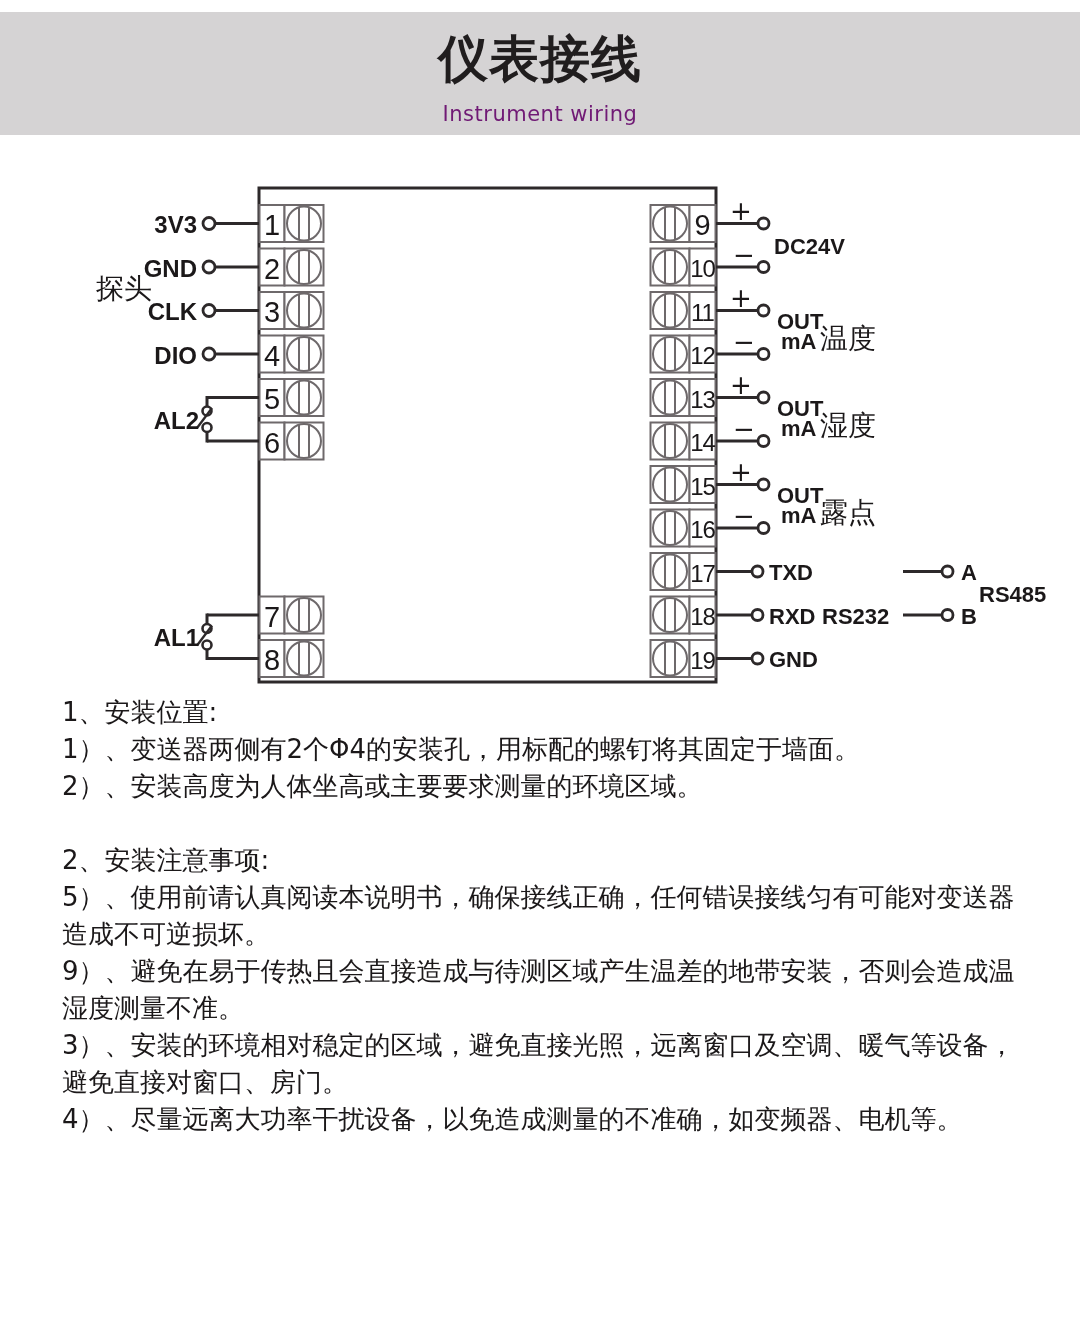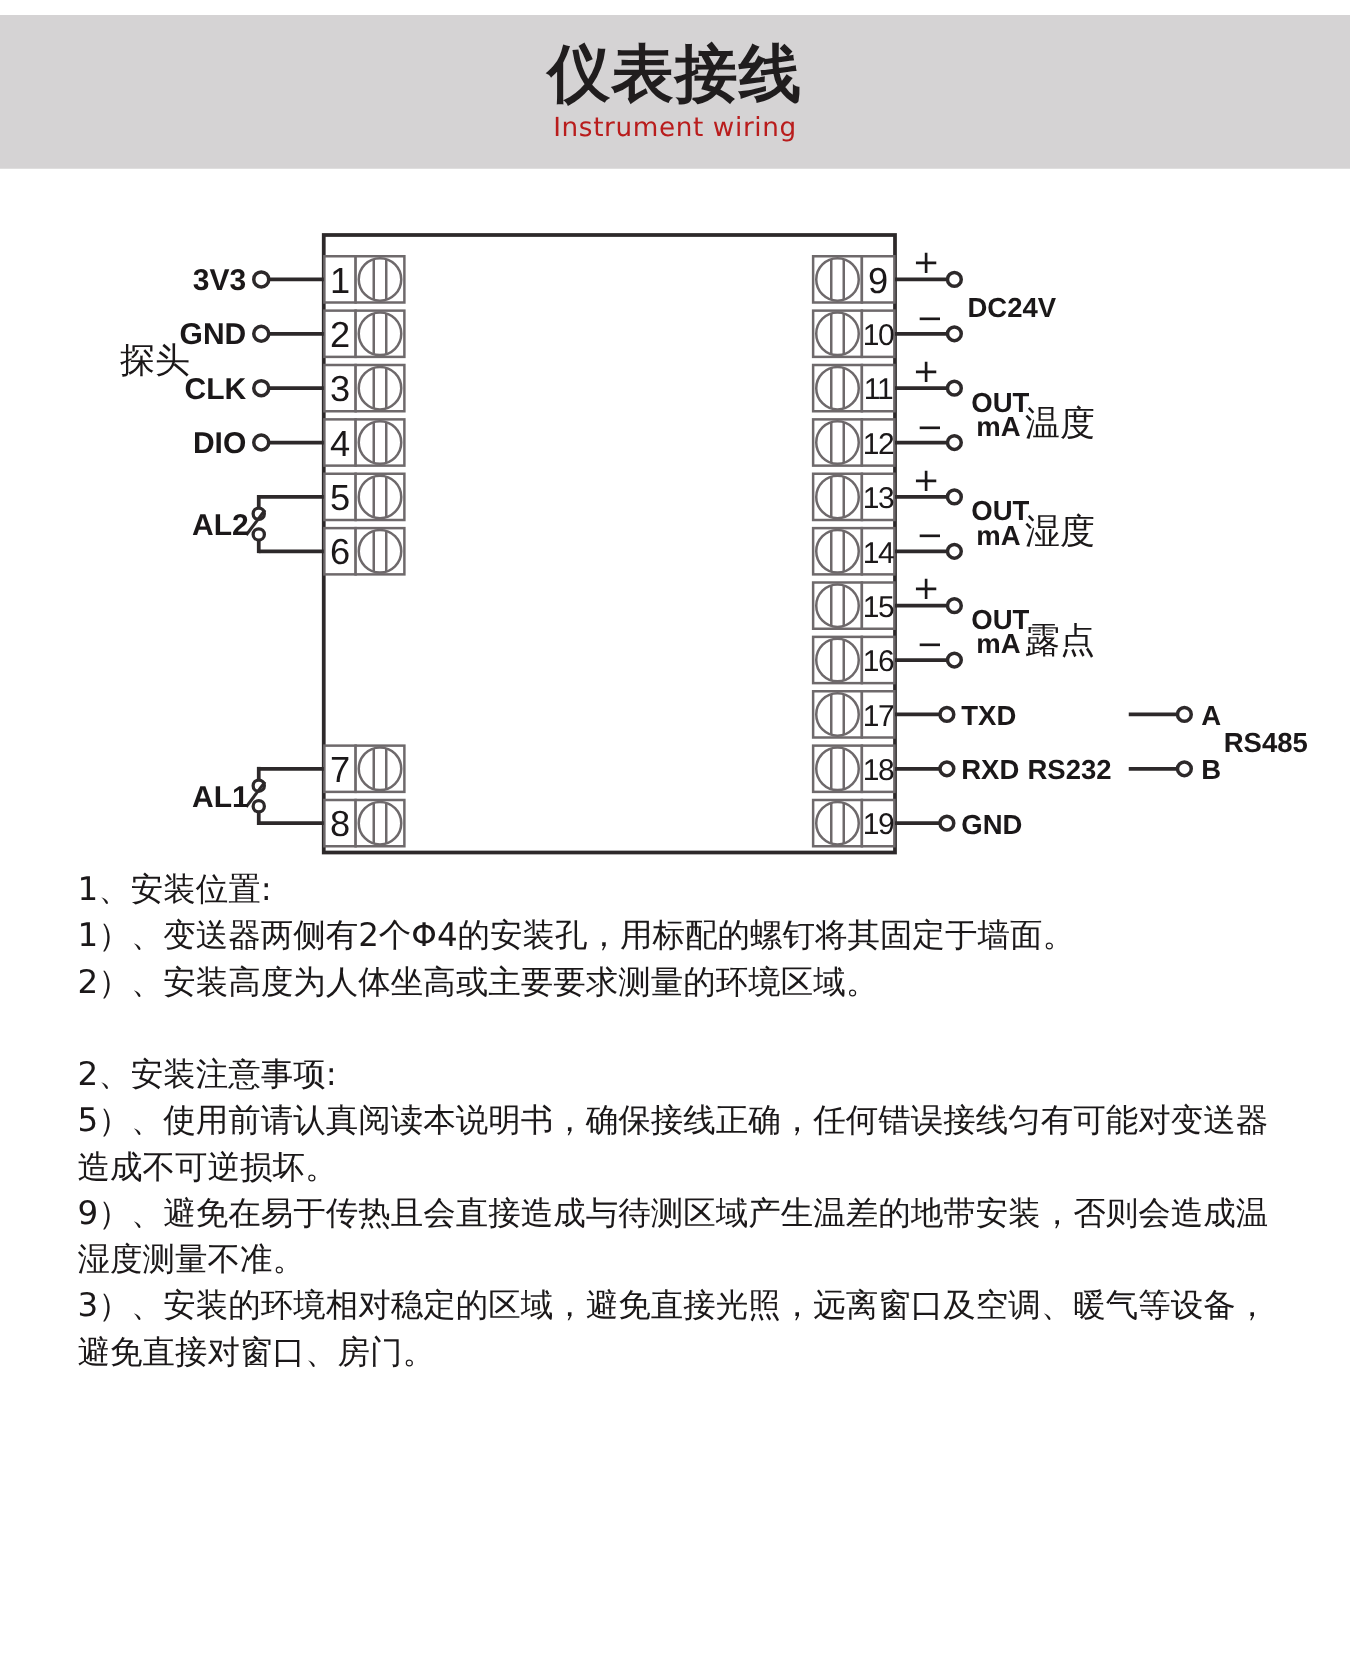--- a/index.html
+++ b/index.html
@@ -1,21 +1,21 @@
 <!DOCTYPE html>
 <html><head>
 <meta charset="utf-8">
 <style>
   html,body{margin:0;padding:0;background:#ffffff;}
   .page{position:relative;width:1080px;height:1326px;background:#ffffff;overflow:hidden;
         font-family:"DejaVu Sans","Liberation Sans",sans-serif;}
   .header-band{position:absolute;top:12px;left:0;width:1080px;height:123px;
                display:flex;flex-direction:column;align-items:center;justify-content:center;}
-  .title{margin:0;font-size:50px;line-height:52px;font-weight:800;color:#201d1e;letter-spacing:1px;}
-  .subtitle{margin-top:5px;font-size:21px;font-weight:400;color:#b91c1c;letter-spacing:0.5px;}
+  .title{margin:12px;font-size:50px;line-height:52px;font-weight:800;color:#201d1e;letter-spacing:1px;}
+  .subtitle{margin-top:5px;font-size:21px;font-weight:400;color:#701a75;letter-spacing:0.5px;}
   #wiring-svg{position:absolute;top:170px;left:0;}
   #wiring-svg text{fill:#1b1819;dominant-baseline:central;}
   #wiring-svg .t-lbl{font:700 24px "Liberation Sans","DejaVu Sans",sans-serif;}
   #wiring-svg .t-rlbl{font:700 22px "Liberation Sans","DejaVu Sans",sans-serif;}
   #wiring-svg .t-num{font:400 29px "Liberation Sans","DejaVu Sans",sans-serif;}
   #wiring-svg .t-num2{font-size:24px;letter-spacing:-1px;}
   #wiring-svg .t-cn{font:500 28px "DejaVu Sans","Liberation Sans",sans-serif;}
   #wiring-svg .t-sign{font:500 26px "DejaVu Sans","Liberation Sans",sans-serif;}
   .notes{position:absolute;top:694px;left:62px;width:958px;}
   .notes p{margin:0;font-size:26px;line-height:37px;font-weight:500;color:#1b1819;
@@ -336,14 +336,15 @@
     </svg>
 
   <section class="notes">
     <p class="nh">1、安装位置:</p>
     <p class="nl">1）、变送器两侧有2个Φ4的安装孔，用标配的螺钉将其固定于墙面。</p>
     <p class="nl">2）、安装高度为人体坐高或主要要求测量的环境区域。</p>
     <p class="nh sp">2、安装注意事项:</p>
     <p class="nl">5）、使用前请认真阅读本说明书，确保接线正确，任何错误接线匀有可能对变送器造成不可逆损坏。</p>
     <p class="nl">9）、避免在易于传热且会直接造成与待测区域产生温差的地带安装，否则会造成温湿度测量不准。</p>
     <p class="nl">3）、安装的环境相对稳定的区域，避免直接光照，远离窗口及空调、暖气等设备，避免直接对窗口、房门。</p>
+    <p class="nl">4）、尽量远离大功率干扰设备，以免造成测量的不准确，如变频器、电机等。</p>
   </section>
 </div>
 
 </body></html>

